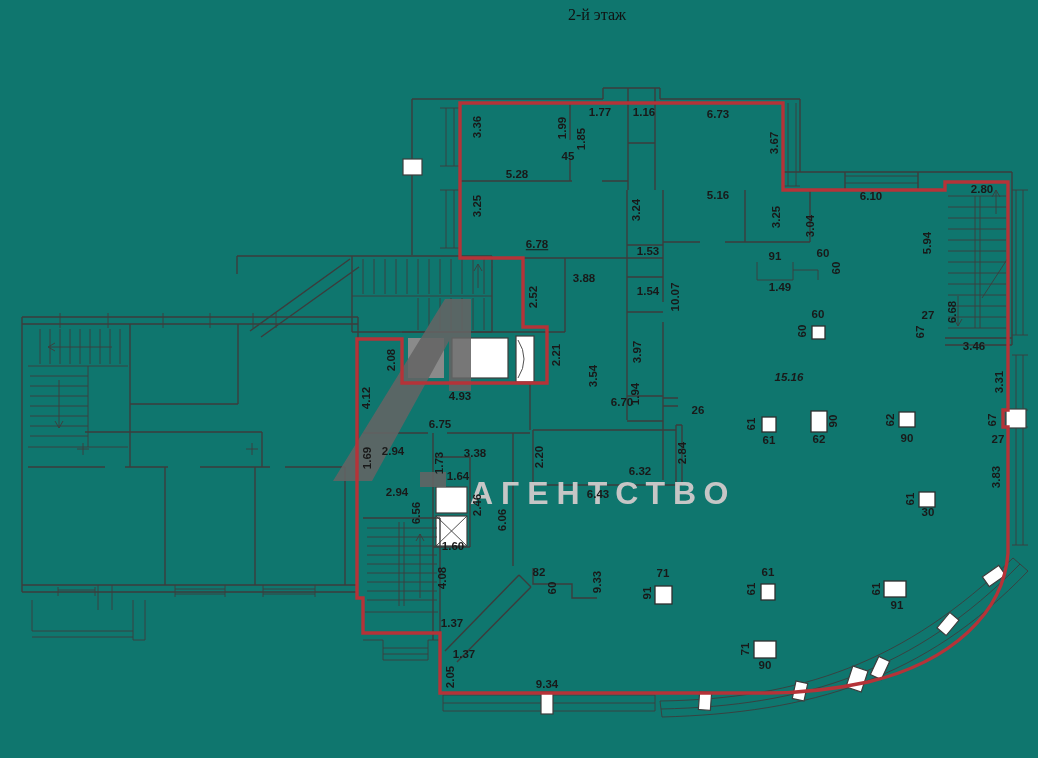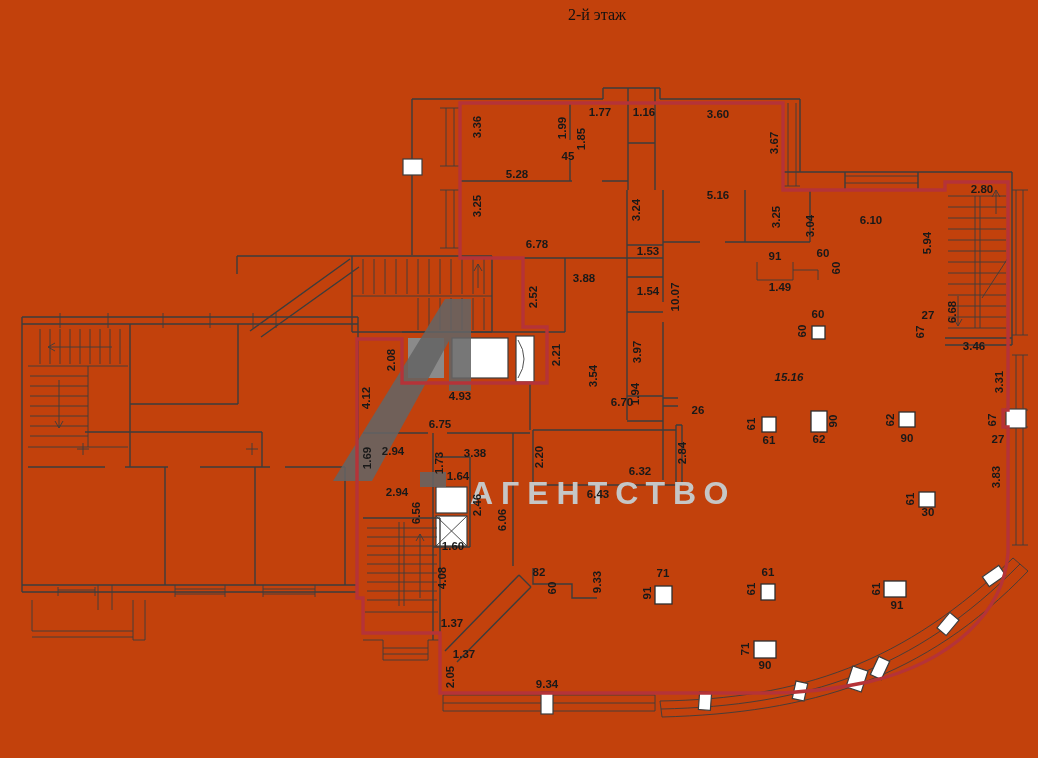--- a/index.html
+++ b/index.html
@@ -1,16 +1,16 @@
 <!DOCTYPE html>
 <html style="--red: #b53338; --wm: #c6c6c6; --logo: #646464;"><head>
 <meta charset="utf-8">
 <style>
   html,body{margin:0;padding:0;background:#ffffff;}
-  #stage{position:relative;width:1038px;height:758px;background:#c2410c;overflow:hidden;
+  #stage{position:relative;width:1038px;height:758px;background:#0f766e;overflow:hidden;
          font-family:"Liberation Sans",sans-serif;}
   #plan-svg{position:absolute;left:0;top:0;}
   .w{stroke:#3c3c3c;stroke-width:1.4;fill:none;}
   .wt{stroke:#3c3c3c;stroke-width:0.9;fill:none;}
   .pw{stroke:#3c3c3c;stroke-width:1.2;fill:#ffffff;}
   .furn-dark{fill:#8a8a8a;stroke:none;}
   .red{stroke:var(--red,#b53338);stroke-width:3.4;fill:none;stroke-linejoin:miter;}
   .col{stroke:#2e2e2e;stroke-width:1.3;fill:#ffffff;}
   .logo{fill:var(--logo,#646464);opacity:.88;}
   #title{position:absolute;top:6px;left:597px;transform:translateX(-50%);
@@ -136,27 +136,27 @@
     <path class="red" d="M460,103 H783 V190 H945 V182 H1008 V410 H1003 V427 H1008 V553
          C1004,612 952,662 868,682 C826,691 796,693 768,693
          H440 V633 H363 V598 H357 V339 H402 V383 H547 V327 H523 V258 H460 Z"></path>
   </svg>
 
   <div id="wm2" class="wm">АГЕНТСТВО</div>
 
   <div id="labels">
       <span class="dim" style="left: 600px; top: 113px;">1.77</span>
       <span class="dim" style="left: 644px; top: 113px;">1.16</span>
-      <span class="dim" style="left: 718px; top: 115px;">3.60</span>
+      <span class="dim" style="left: 718px; top: 115px;">6.73</span>
       <span class="dim" style="left: 568px; top: 157px; text-align: right;">45</span>
       <span class="dim" style="left: 517px; top: 175px;">5.28</span>
-      <span class="dim" style="left: 871px; top: 197px; margin-top: 24px;">6.10</span>
+      <span class="dim" style="left: 871px; top: 197px;">6.10</span>
       <span class="dim" style="left: 982px; top: 190px;">2.80</span>
       <span class="dim" style="left: 718px; top: 196px;">5.16</span>
-      <span class="dim" style="left: 537px; top: 245px;">6.78</span>
+      <span class="dim" style="left: 537px; top: 245px; text-decoration: underline;">6.78</span>
       <span class="dim" style="left: 648px; top: 252px;">1.53</span>
       <span class="dim" style="left: 775px; top: 257px;">91</span>
       <span class="dim" style="left: 823px; top: 254px;">60</span>
       <span class="dim" style="left: 780px; top: 288px;">1.49</span>
       <span class="dim" style="left: 648px; top: 292px;">1.54</span>
       <span class="dim" style="left: 584px; top: 279px;">3.88</span>
       <span class="dim" style="left: 818px; top: 315px;">60</span>
       <span class="dim" style="left: 928px; top: 316px;">27</span>
       <span class="dim" style="left: 974px; top: 347px;">3.46</span>
       <span class="dim" style="left: 789px; top: 378px; font-style: italic;">15.16</span>

